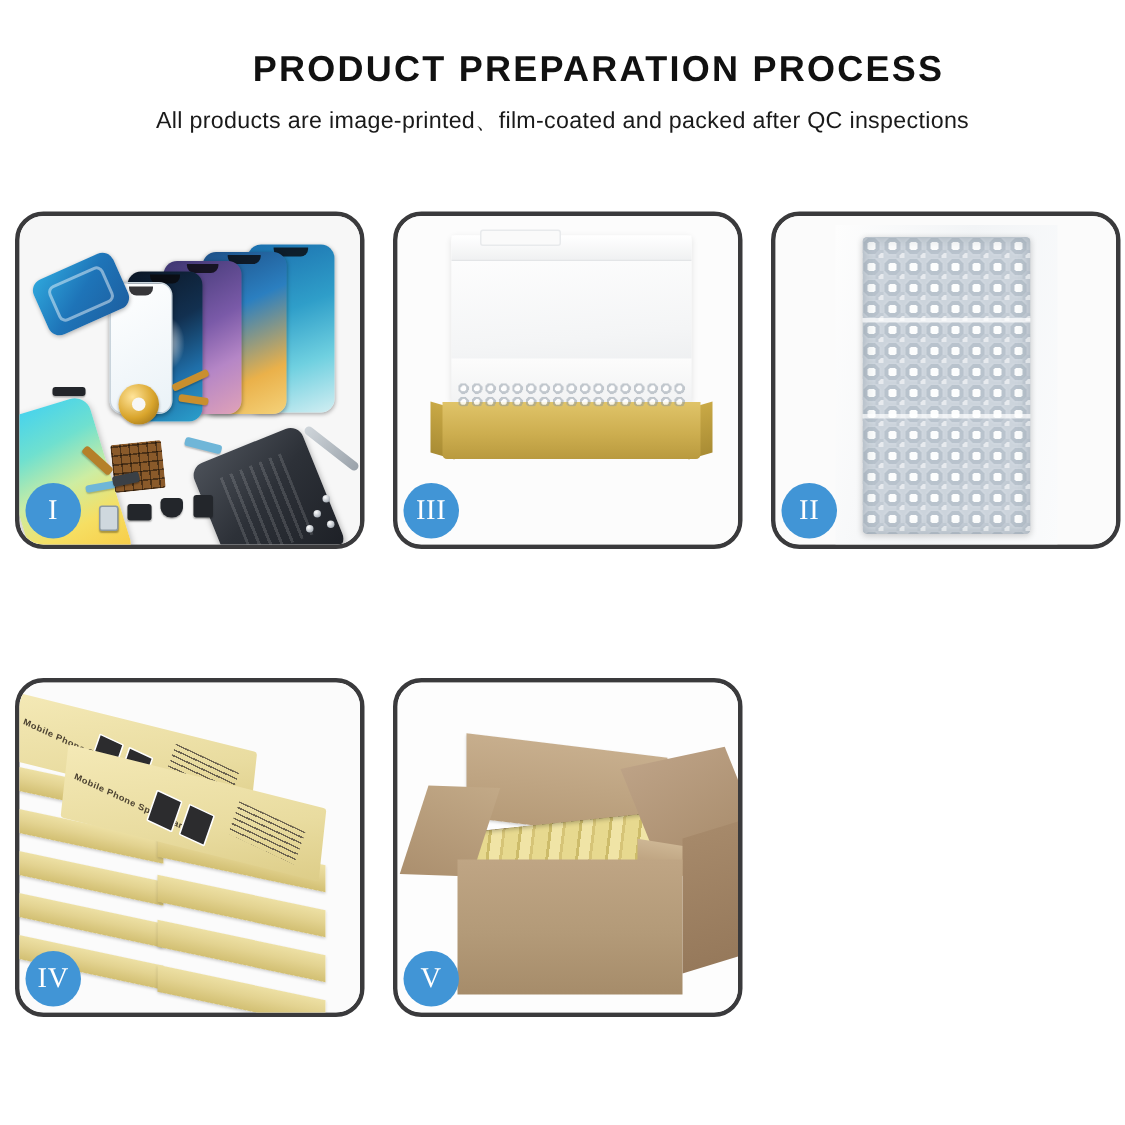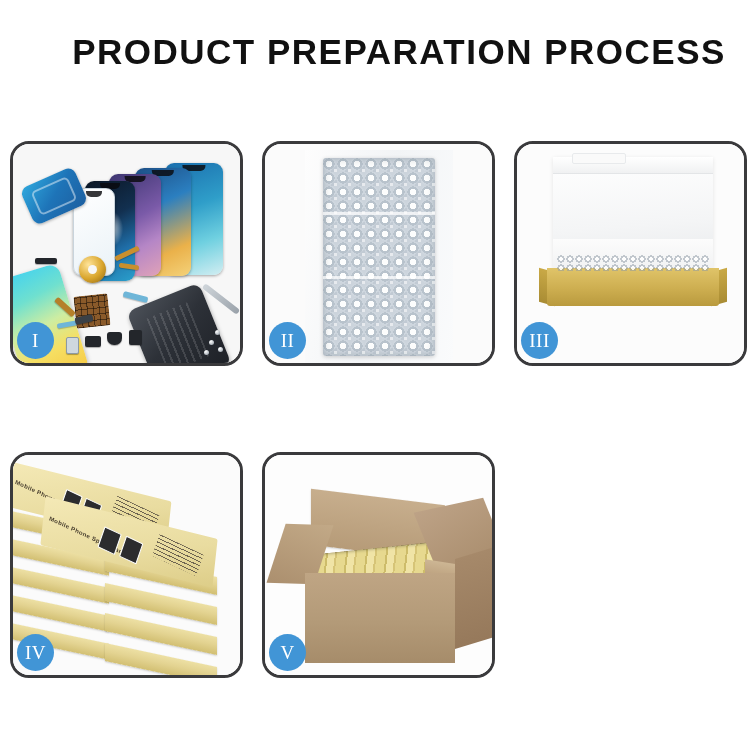--- a/index.html
+++ b/index.html
@@ -11,21 +11,21 @@
     width: 750px;
     height: 750px;
     font-family: "Liberation Sans", sans-serif;
     overflow: hidden;
     position: relative;
   }
 
   
   #header { text-align: center; padding-top: 34px; }
   #page-title {
-    font-size: 35px;
+    font-size: 24px;
     font-weight: bold;
     letter-spacing: 1.5px;
     color: #111111;
     line-height: 1.05;
     white-space: nowrap;
     padding-left: 48px;
   }
   #page-subtitle {
     font-size: 15.5px;
     color: #1a1a1a;
@@ -357,20 +357,21 @@
   }
   .s-seam {
     position:absolute; background:rgba(120,100,78,.45);
   }
 </style>
 </head>
 <body>
 
 <div id="header">
   <div id="page-title">PRODUCT PREPARATION PROCESS</div>
+  <div id="page-subtitle">All products are image-printed、film-coated and packed after QC inspections</div>
 </div>
 
 <div id="panel-grid">
 
   <div class="panel">
     <div class="panel-stage">
       <div class="p1-bg"></div>
 
       <div class="scr scr-e">
           <div class="scr-notch"></div>
@@ -414,40 +415,40 @@
       <div class="screw" style="left:191px; top:206px;"></div>
       <div class="screw" style="left:202px; top:186px;"></div>
 
       <div class="tweezers"></div>
     </div>
     <div class="badge">I</div>
   </div>
 
   <div class="panel">
     <div class="panel-stage">
-      <div class="p2-bg"></div>
-      <div class="wrap-sheet"></div>
-      <div class="bubbles"></div>
-      <div class="wrap-seam" style="top:68px;"></div>
-      <div class="wrap-seam" style="top:132px;"></div>
-    </div>
-    <div class="badge">II</div>
-  </div>
-
-  <div class="panel">
-    <div class="panel-stage">
       <div class="p3-bg"></div>
       <div class="lid-white"></div>
       <div class="lid-tab"></div>
       <div class="foam-layer"></div>
       <div class="box-tray-left"></div>
       <div class="box-tray-right"></div>
       <div class="box-tray"></div>
     </div>
     <div class="badge">III</div>
+  </div>
+
+  <div class="panel">
+    <div class="panel-stage">
+      <div class="p2-bg"></div>
+      <div class="wrap-sheet"></div>
+      <div class="bubbles"></div>
+      <div class="wrap-seam" style="top:68px;"></div>
+      <div class="wrap-seam" style="top:132px;"></div>
+    </div>
+    <div class="badge">II</div>
   </div>
 
   <div class="panel">
     <div class="panel-stage">
       <div class="p4-bg"></div>
       <div class="stack">
 
         <div class="sbox" style="left:-6px; top:52px; width:102px; height:16px; transform:skewY(12deg);"></div>
         <div class="sbox" style="left:-6px; top:80px; width:102px; height:16px; transform:skewY(12deg);"></div>
         <div class="sbox" style="left:-6px; top:108px; width:102px; height:16px; transform:skewY(12deg);"></div>

